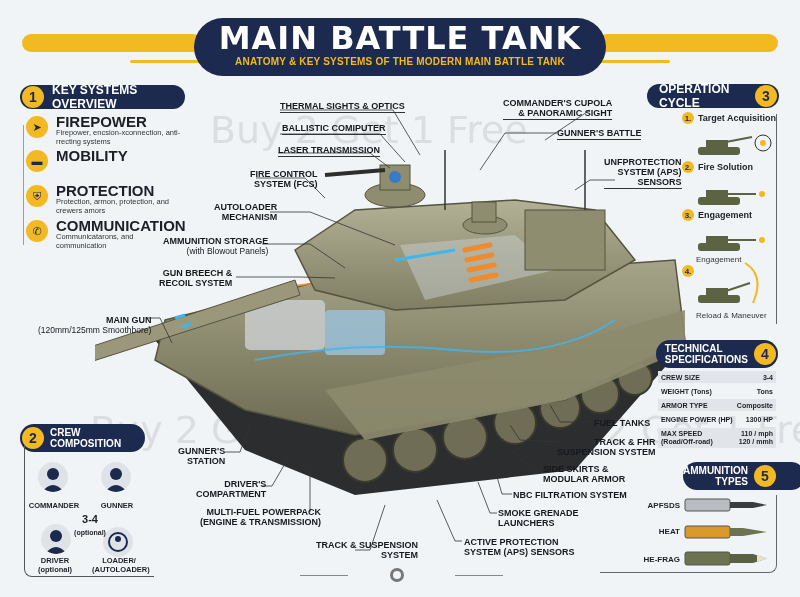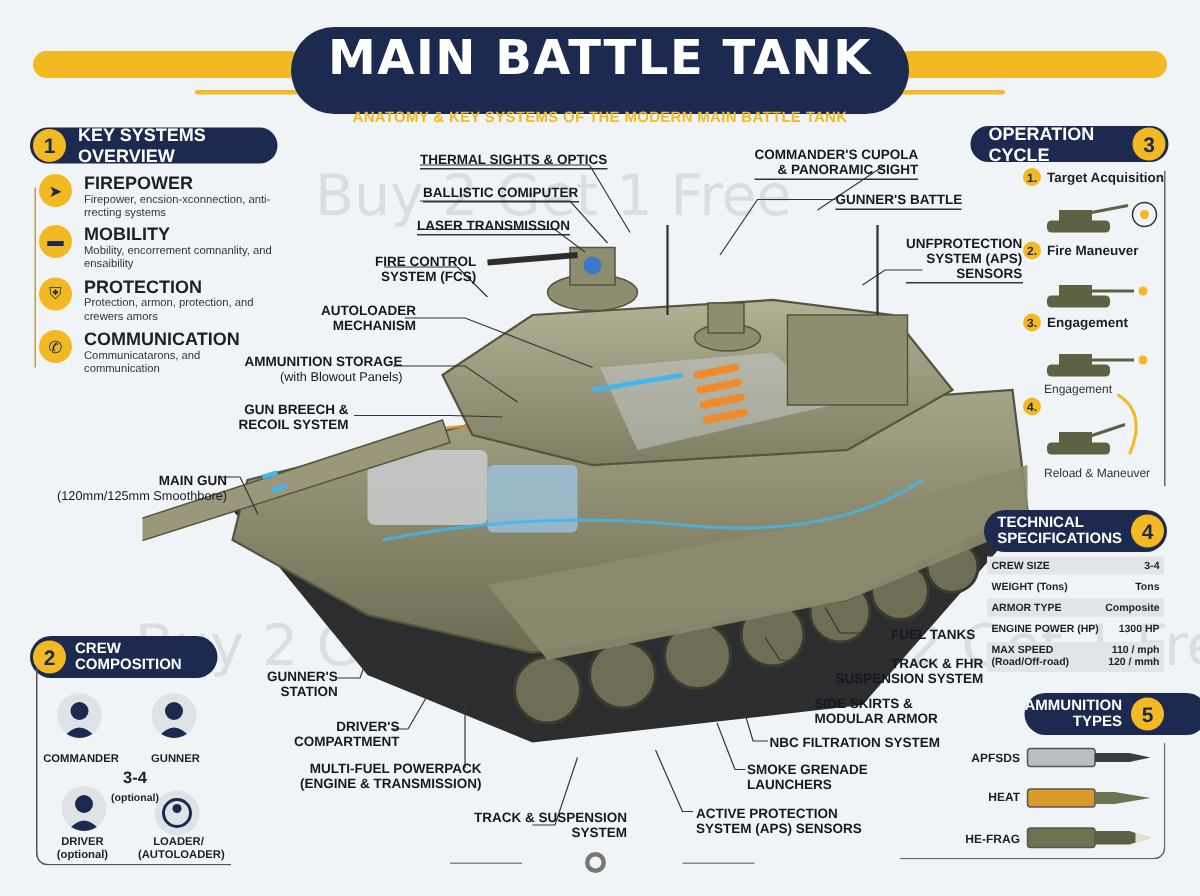--- a/index.html
+++ b/index.html
@@ -3,28 +3,28 @@
 <meta charset="utf-8">
 <style>
   *{box-sizing:border-box;margin:0;padding:0}
   body{width:800px;height:597px;overflow:hidden;background:#f1f4f7;font-family:"Liberation Sans",sans-serif;position:relative;color:#1b1f27}
   .abs{position:absolute}
   
   .hdr-bar{position:absolute;height:18px;top:34px;border-radius:9px;background:#f3b922}
   .hdr-thin{position:absolute;height:3px;top:60px;border-radius:2px;background:#f3b922}
   .title-pill{position:absolute;left:194px;top:18px;width:412px;height:58px;border-radius:29px;background:#1b2a4e;text-align:center}
   .title-main{color:#fff;font-weight:bold;font-size:32px;letter-spacing:1px;margin-top:3px;line-height:34px;font-family:"DejaVu Sans",sans-serif}
-  .title-sub{color:#f3b922;font-weight:bold;font-size:10px;margin-top:18px;font-family:"Liberation Sans",sans-serif;letter-spacing:.2px}
+  .title-sub{color:#f3b922;font-weight:bold;font-size:10px;margin-top:1px;font-family:"Liberation Sans",sans-serif;letter-spacing:.2px}
   
   .pill{position:absolute;height:24px;border-radius:12px;background:#1b2a4e;color:#fff;font-weight:bold;font-size:12px;display:flex;align-items:center}
   .num{width:22px;height:22px;border-radius:11px;background:#f3b922;color:#1b2a4e;font-weight:bold;font-size:14px;display:flex;align-items:center;justify-content:center;flex:none}
   
   .ks-item{position:absolute;left:26px;display:flex;gap:8px;width:160px}
   .ks-icon{width:22px;height:22px;border-radius:11px;background:#f3b922;flex:none;display:flex;align-items:center;justify-content:center;font-size:11px;color:#1b2a4e}
-  .ks-title{font-weight:bold;font-size:12px;color:#1b1f27;line-height:12px}
+  .ks-title{font-weight:bold;font-size:15px;color:#1b1f27;line-height:12px}
   .ks-desc{font-size:7.5px;color:#333;line-height:9px}
   .vline{position:absolute;background:#b8a04a}
   
   .co{position:absolute;font-weight:bold;font-size:9px;color:#15181f;line-height:10px;white-space:nowrap}
   .co.r{text-align:right}
   .co.c{text-align:right}
   .co .sub{font-weight:normal;font-size:8.5px}
   .uline{border-bottom:1px solid #333;padding-bottom:1px}
   svg.lines{position:absolute;left:0;top:0;pointer-events:none}
   
@@ -70,21 +70,20 @@
   <div class="ks-icon">➤</div>
   <div>
       <div class="ks-title">FIREPOWER</div>
       <div class="ks-desc">Firepower, encsion-xconnection, anti-rrecting systems</div>
     </div>
 </div>
 <div class="ks-item" style="top:150px">
   <div class="ks-icon">▬</div>
   <div>
       <div class="ks-title">MOBILITY</div>
-      <div class="ks-desc">Mobility, encorrement comnanlity, and ensaibility</div>
     </div>
 </div>
 <div class="ks-item" style="top:185px">
   <div class="ks-icon">⛨</div>
   <div>
       <div class="ks-title">PROTECTION</div>
       <div class="ks-desc">Protection, armon, protection, and crewers amors</div>
     </div>
 </div>
 <div class="ks-item" style="top:220px">
@@ -290,21 +289,21 @@
   <div class="num">3</div>
 </div>
 <div class="vline" style="left:776px;top:114px;width:1px;height:210px;background:#666"></div>
 
 <div class="op-step" style="left:682px;top:112px">
     <div class="op-num">1.</div>
     <span>Target Acquisition</span>
   </div>
 <div class="op-step" style="left:682px;top:161px">
     <div class="op-num">2.</div>
-    <span>Fire Maneuver</span>
+    <span>Fire Solution</span>
   </div>
 <div class="op-step" style="left:682px;top:209px">
     <div class="op-num">3.</div>
     <span>Engagement</span>
   </div>
 <div class="op-step" style="left:682px;top:265px">
     <div class="op-num">4.</div>
   </div>
 
 <svg class="abs" style="left:690px;top:125px" width="90" height="190">

